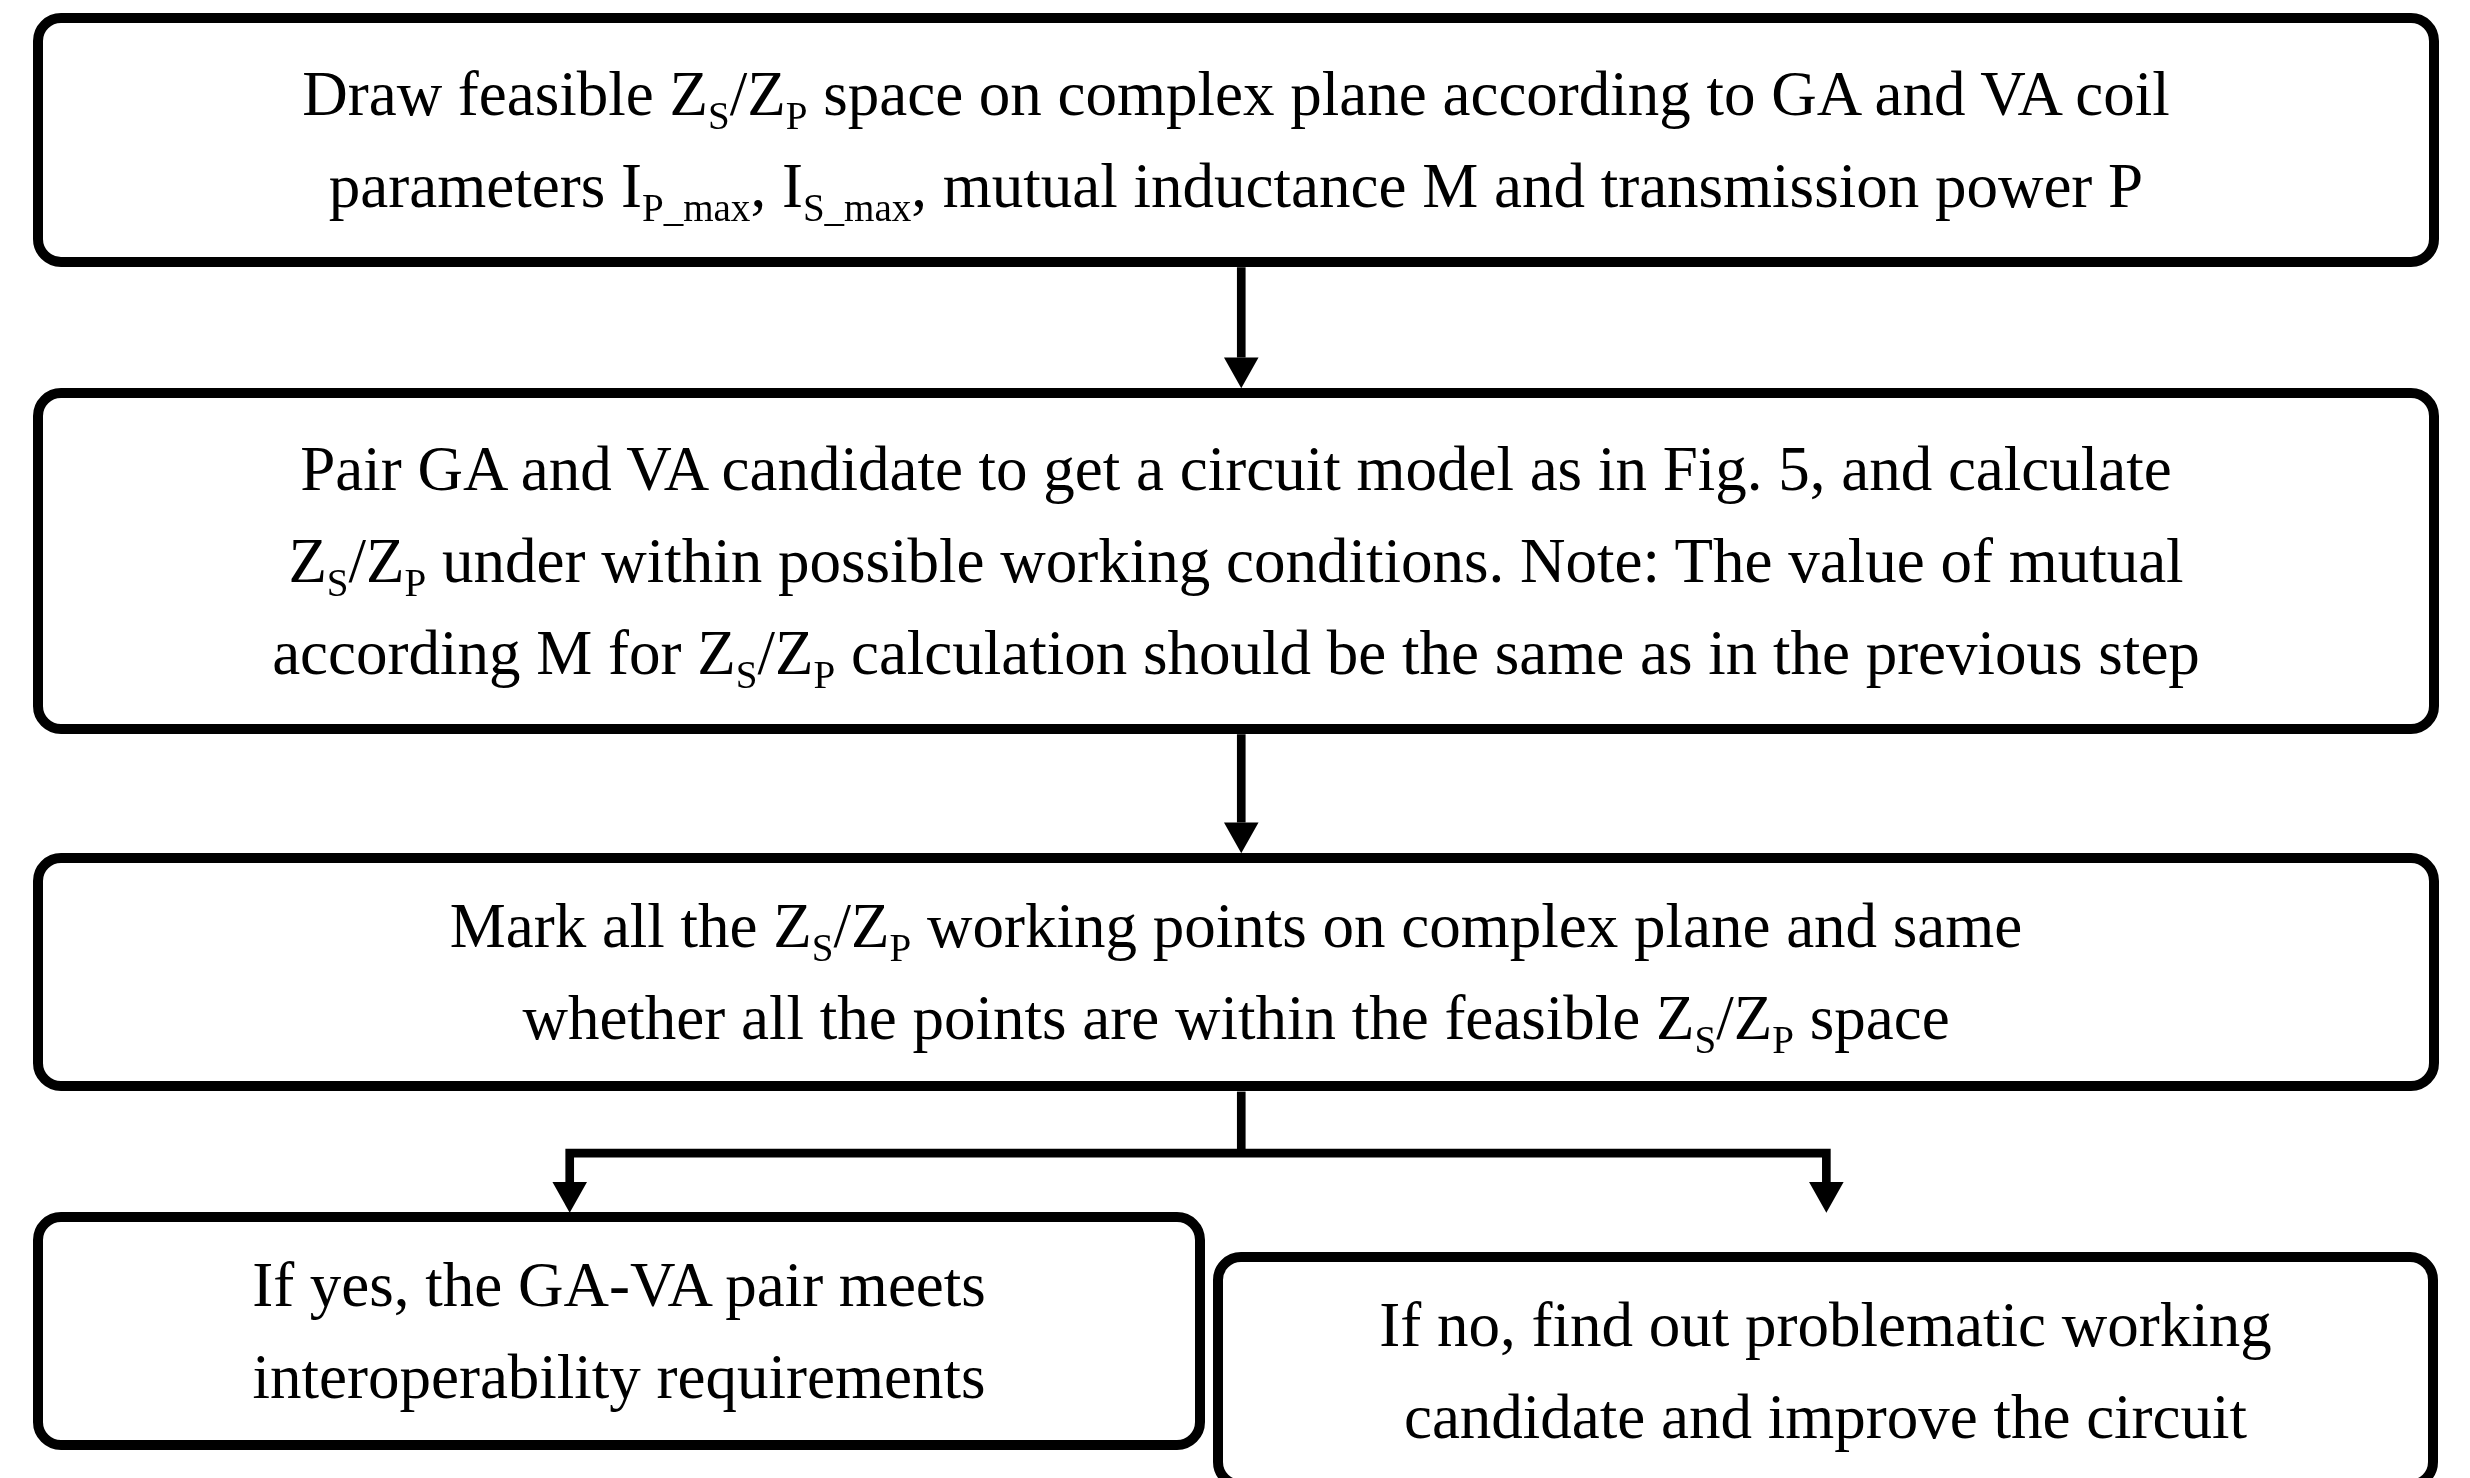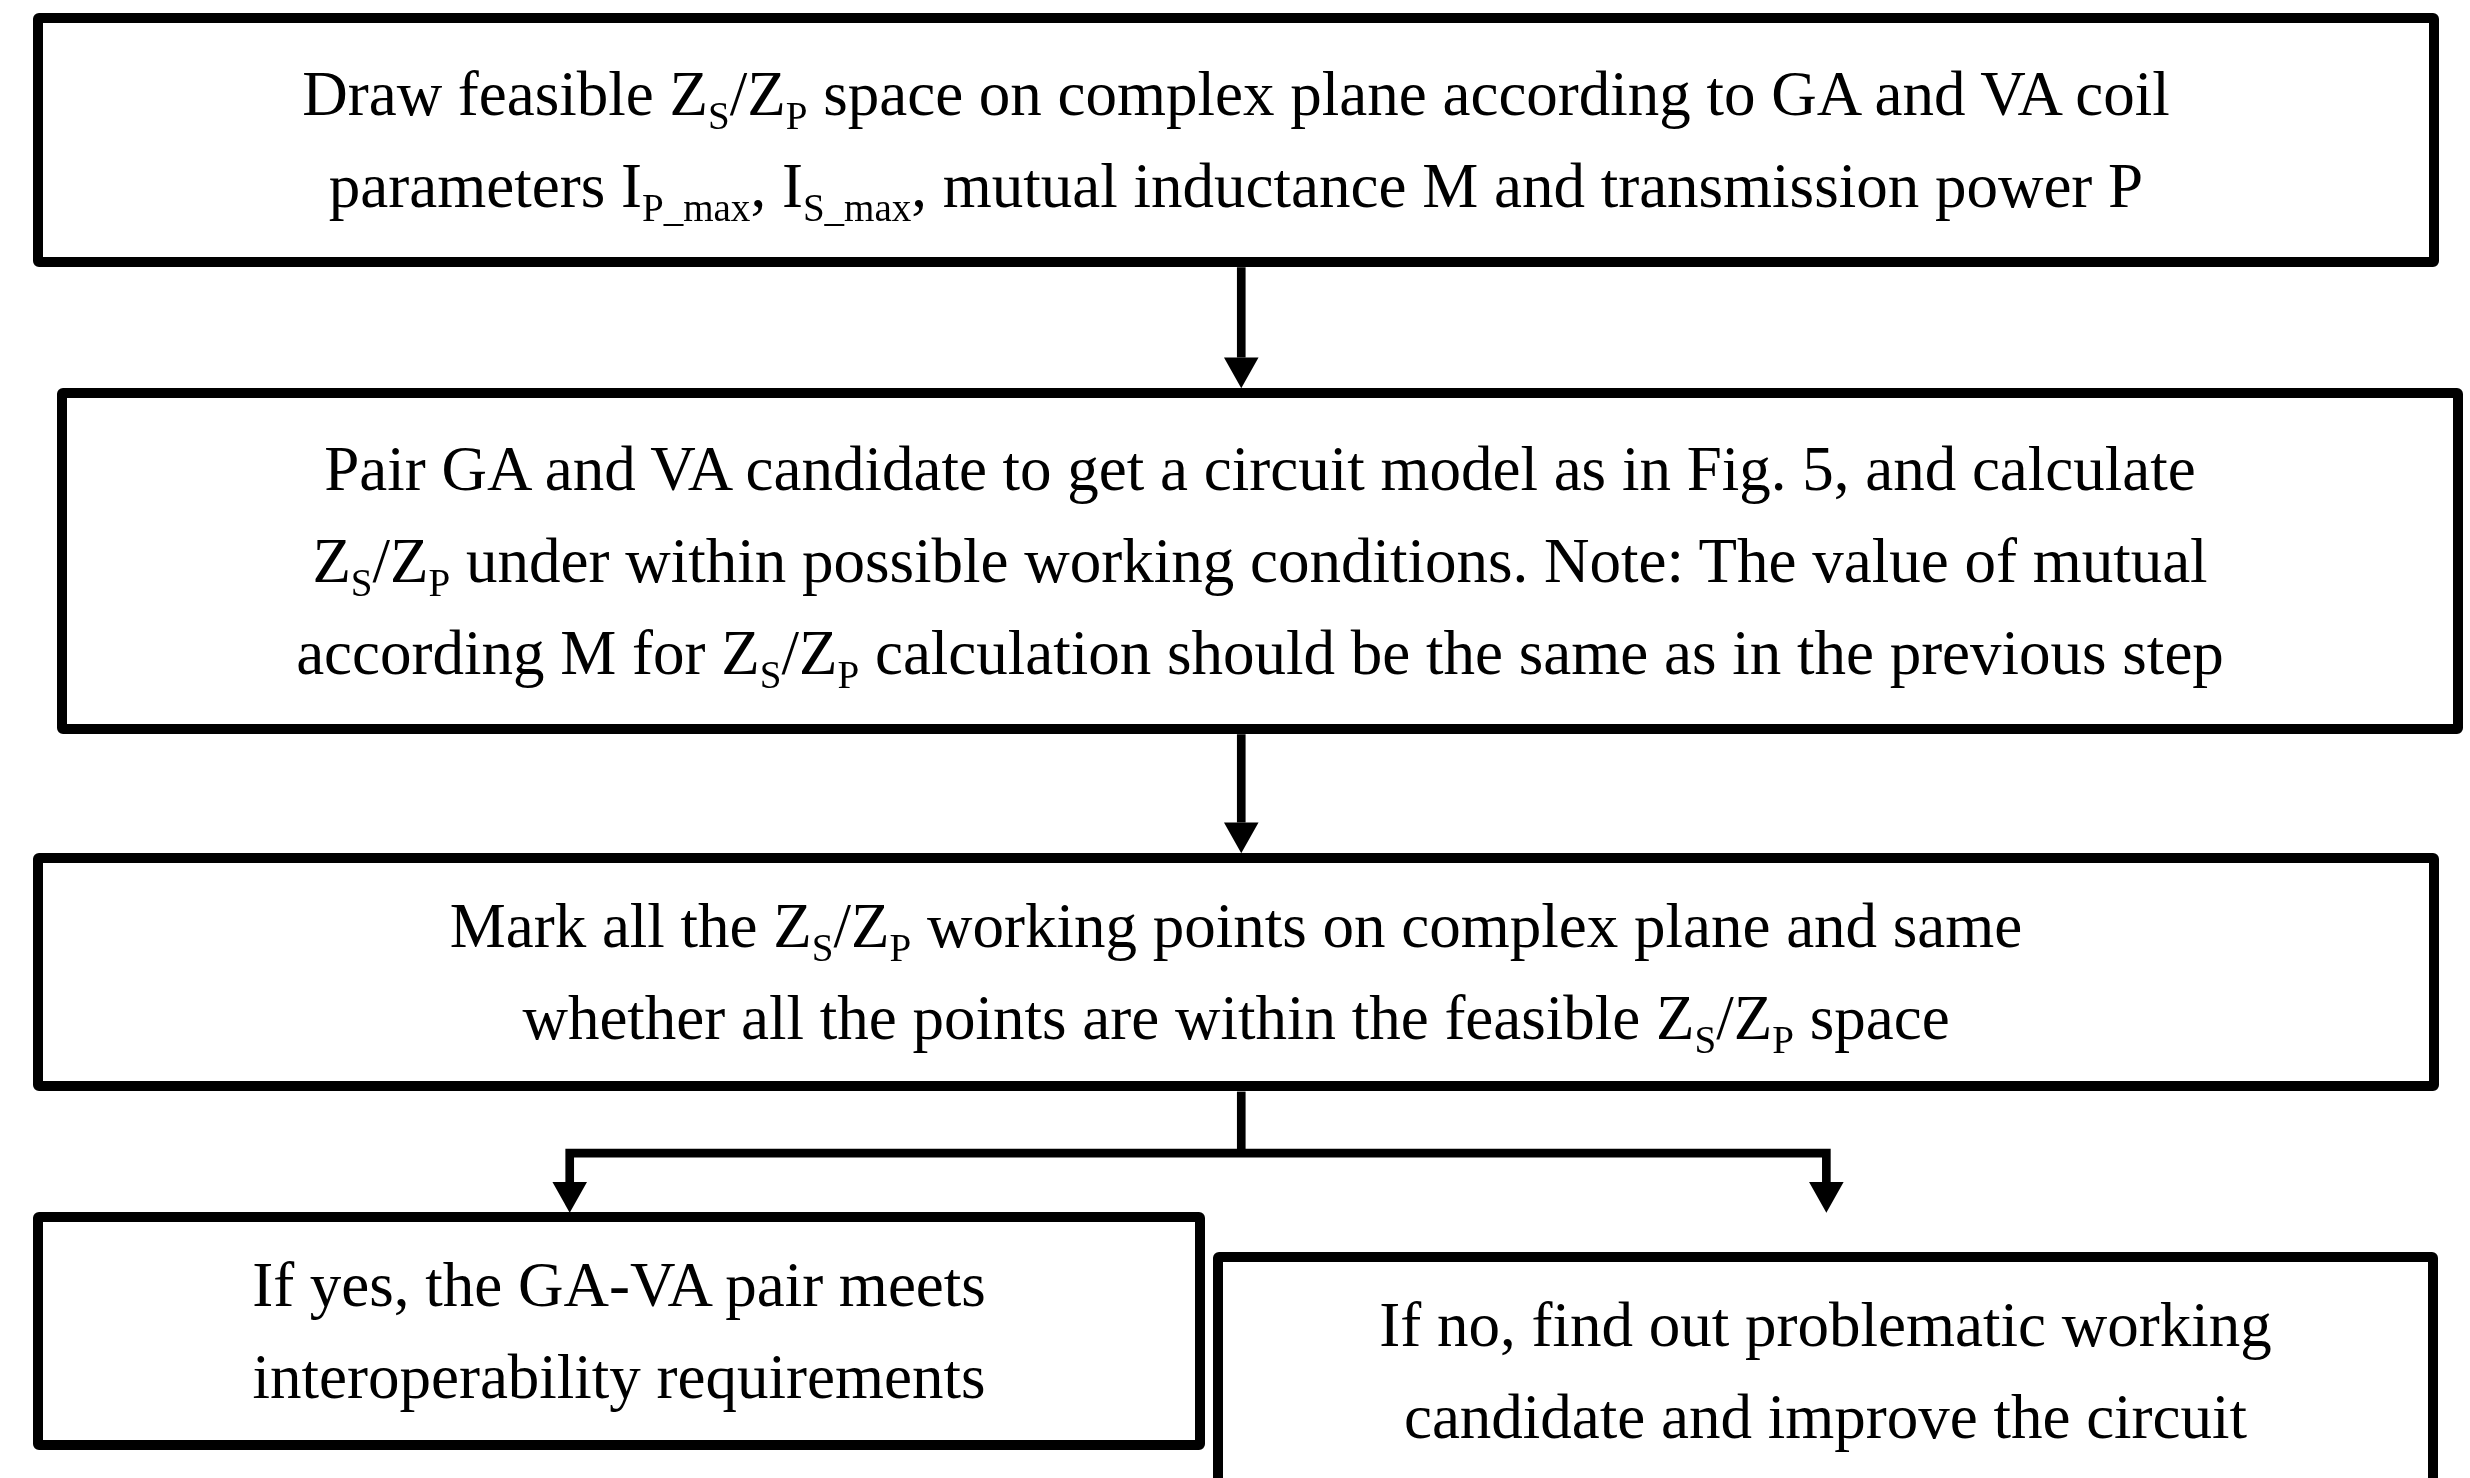--- a/index.html
+++ b/index.html
@@ -20,21 +20,21 @@
     position: absolute;
     left: 0;
     top: 0;
     width: 2471px;
     height: 1479px;
   }
   .node {
     position: absolute;
     box-sizing: border-box;
     border: 10.6px solid #000000;
-    border-radius: 6px;
+    border-radius: 28px;
     background: #ffffff;
     display: flex;
     align-items: center;
     justify-content: center;
   }
   .node-text {
     width: 100%;
     text-align: center;
     font-size: 63px;
     line-height: 92px;
@@ -69,21 +69,21 @@
     <polygon points="1901,1262 1883,1230 1919,1230" fill="#000000"></polygon>
   </svg>
 
   <div class="node" style="left:33px; top:13.4px; width:2406px; height:254px;">
     <div class="node-text">
         <div class="tline"><span>Draw feasible Z</span><sub class="subs">S</sub><span>/Z</span><sub class="subs">P</sub><span> space on complex plane according to GA and VA coil</span></div>
         <div class="tline"><span>parameters I</span><sub class="subs">P_max</sub><span>, I</span><sub class="subs">S_max</sub><span>, mutual inductance M and transmission power P</span></div>
       </div>
   </div>
 
-  <div class="node" style="left:33px; top:388px; width:2406px; height:346px;margin-left:24px;">
+  <div class="node" style="left:33px; top:388px; width:2406px; height:346px;">
     <div class="node-text">
         <div class="tline"><span>Pair GA and VA candidate to get a circuit model as in Fig. 5, and calculate</span></div>
         <div class="tline"><span>Z</span><sub class="subs">S</sub><span>/Z</span><sub class="subs">P</sub><span> under within possible working conditions. Note: The value of mutual</span></div>
         <div class="tline"><span>according M for Z</span><sub class="subs">S</sub><span>/Z</span><sub class="subs">P</sub><span> calculation should be the same as in the previous step</span></div>
       </div>
   </div>
 
   <div class="node" style="left:33px; top:853px; width:2406px; height:238px;">
     <div class="node-text">
         <div class="tline"><span>Mark all the Z</span><sub class="subs">S</sub><span>/Z</span><sub class="subs">P</sub><span> working points on complex plane and same</span></div>

